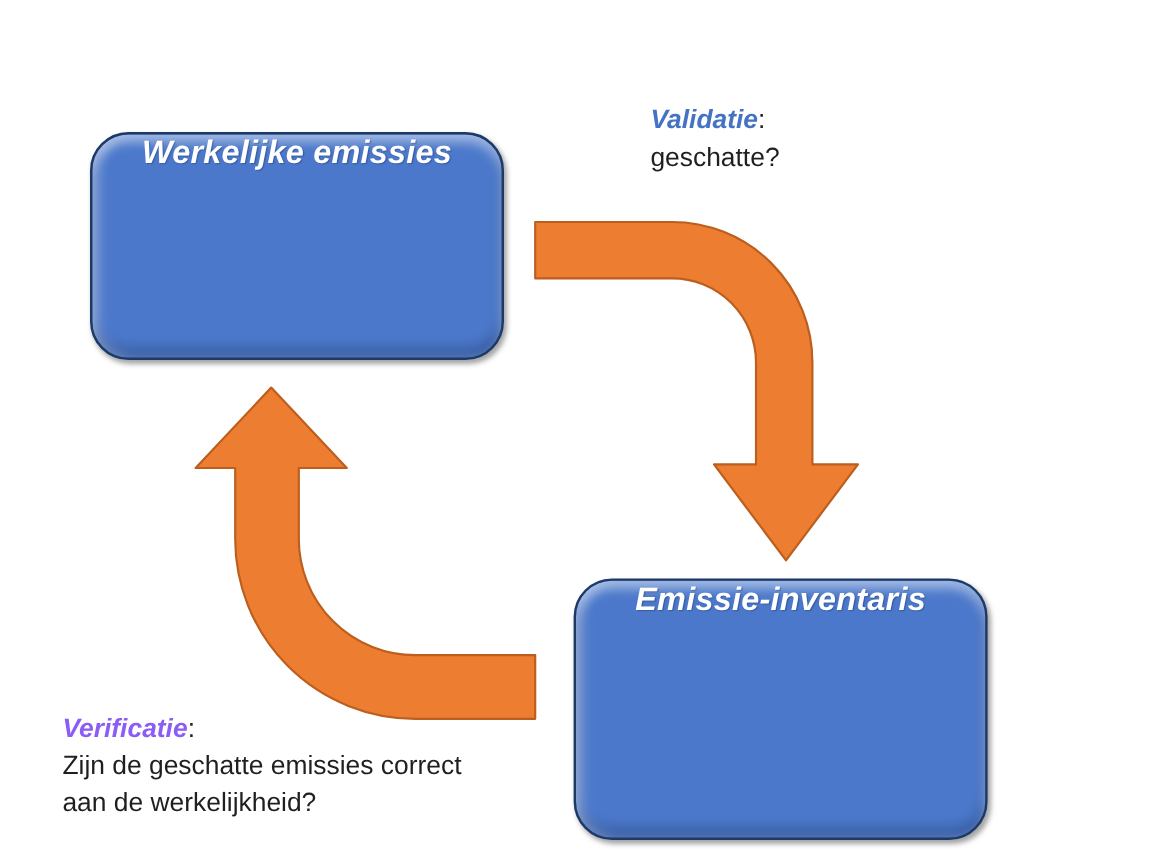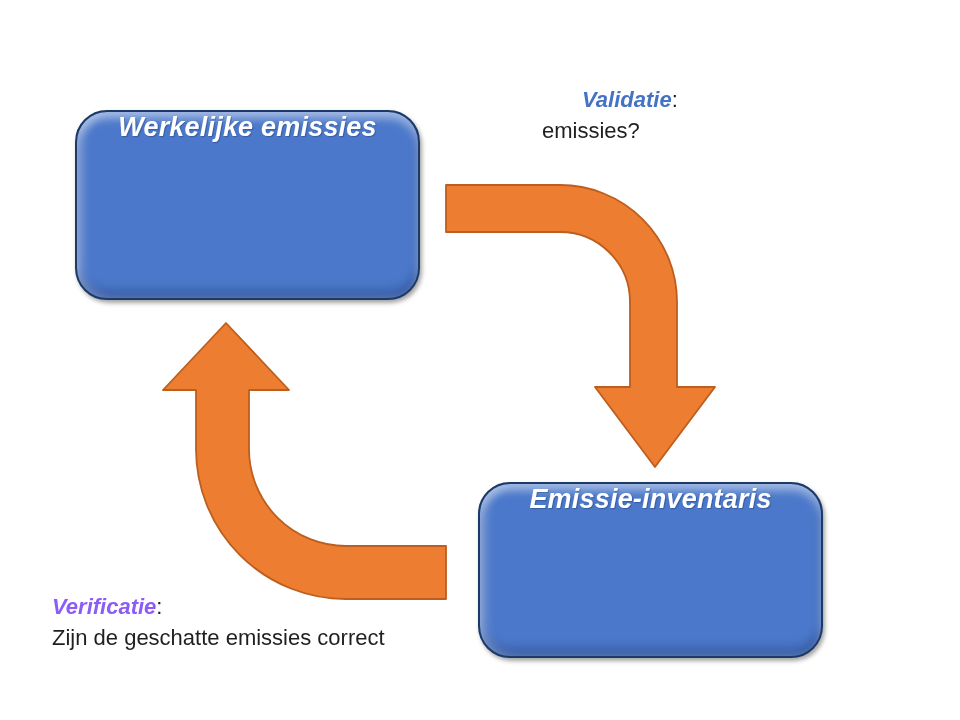--- a/index.html
+++ b/index.html
@@ -30,21 +30,21 @@
     display: flex;
     justify-content: center;
     box-sizing: border-box;
     box-shadow:
       inset 0 7px 9px rgba(255, 255, 255, 0.42),
       inset 7px 0 9px rgba(255, 255, 255, 0.22),
       inset 0 -8px 10px rgba(10, 25, 70, 0.28),
       2px 3px 4px rgba(90, 90, 90, 0.55);
   }
   .node-1 { left: 75px;  top: 110px; width: 345px; height: 190px; }
-  .node-2 { left: 478px; top: 482px; width: 345px; height: 176px; }
+  .node-2 { left: 478px; top: 482px; width: 345px; height: 218px; }
   .node-label {
     font-size: 27px;
     font-weight: 700;
     font-style: italic;
     letter-spacing: 0.2px;
     text-shadow: 1px 1px 1px rgba(20, 40, 90, 0.35);
   }
   .annotation {
     position: absolute;
     font-size: 22px;
@@ -74,25 +74,26 @@
   <div class="node node-1" style="background-color: rgb(75, 120, 202); border-color: rgb(29, 58, 102); color: rgb(255, 255, 255);">
     <span class="node-label">Werkelijke emissies</span>
   </div>
 
   <div class="node node-2" style="background-color: rgb(75, 120, 202); border-color: rgb(29, 58, 102); color: rgb(255, 255, 255);">
     <span class="node-label">Emissie-inventaris</span>
   </div>
 
   <div class="annotation annotation-validatie" style="color: rgb(31, 31, 31);">
     <div class="annotation-heading">
-      <span class="term" style="color: rgb(68, 114, 196); margin-left: 40px;">Validatie</span><span class="sep">:</span>
+      <span class="term" style="color: rgb(68, 114, 196);">Validatie</span><span class="sep">:</span>
     </div>
-    <div class="annotation-line">emissies?</div>
+    <div class="annotation-line">geschatte?</div>
   </div>
 
   <div class="annotation annotation-verificatie" style="color: rgb(31, 31, 31);">
     <div class="annotation-heading">
       <span class="term" style="color: #8b5cf6;">Verificatie</span><span class="sep">:</span>
     </div>
     <div class="annotation-line">Zijn de geschatte emissies correct</div>
+    <div class="annotation-line">aan de werkelijkheid?</div>
   </div>
 
 </div>
 
 </body></html>

